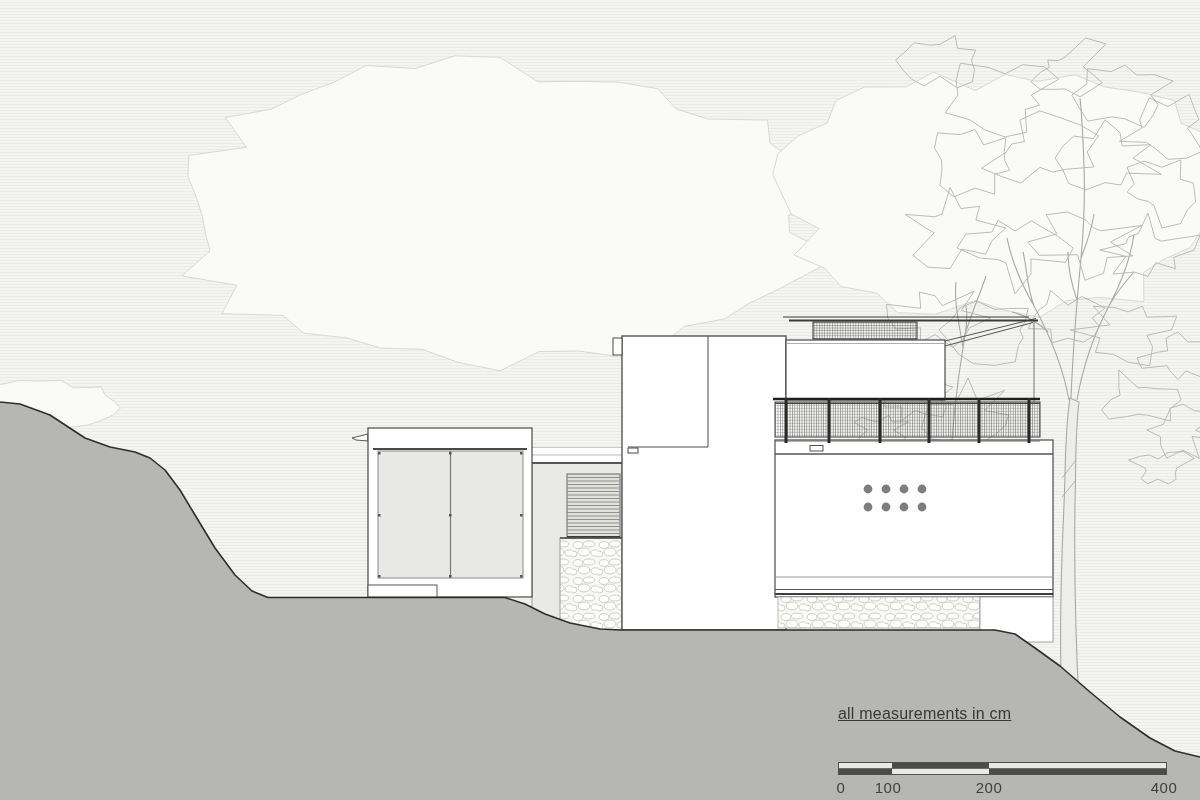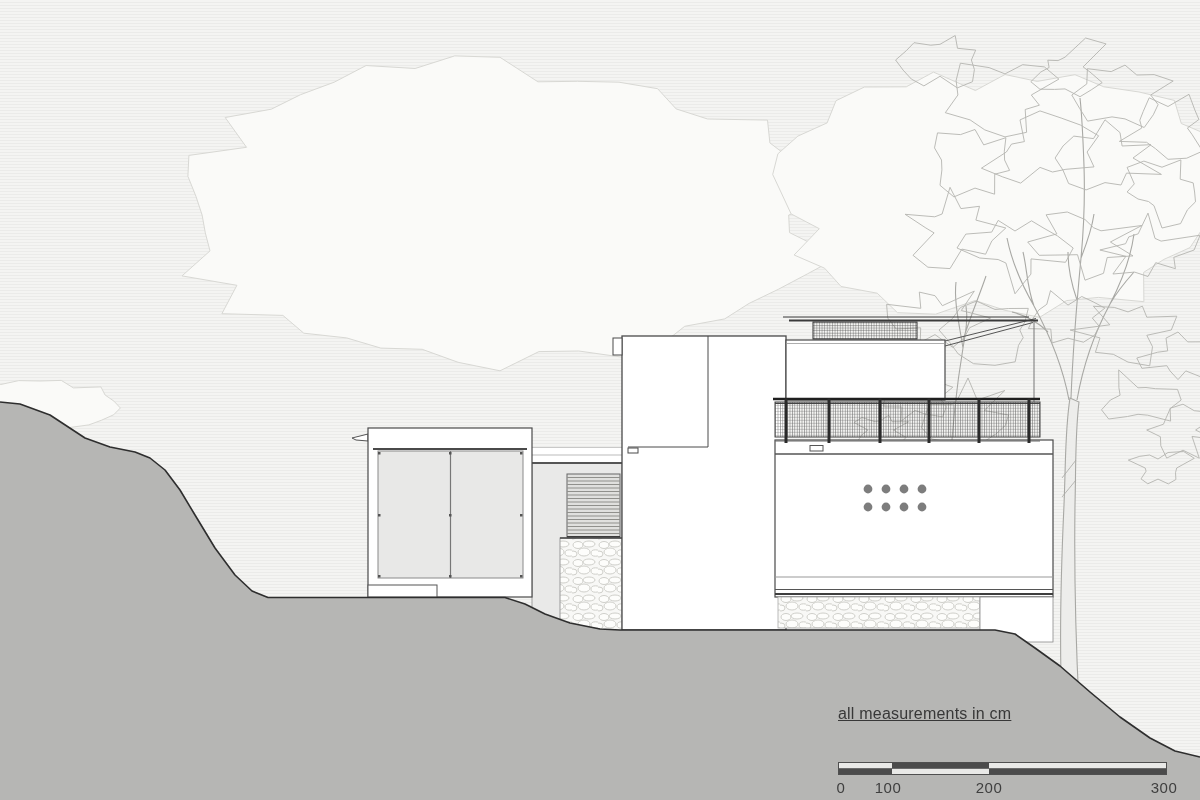--- a/index.html
+++ b/index.html
@@ -209,17 +209,17 @@
       <div class="seg w3 light"></div>
     </div>
     <div class="sb-row">
       <div class="seg w1 dark"></div>
       <div class="seg w2 light"></div>
       <div class="seg w3 dark"></div>
     </div>
     <span class="sb-label lb0">0</span>
     <span class="sb-label lb1">100</span>
     <span class="sb-label lb2">200</span>
-    <span class="sb-label lb3">300</span>
+    <span class="sb-label lb3">400</span>
   </div>
 </div>
 
 </div>
 
 </body></html>

